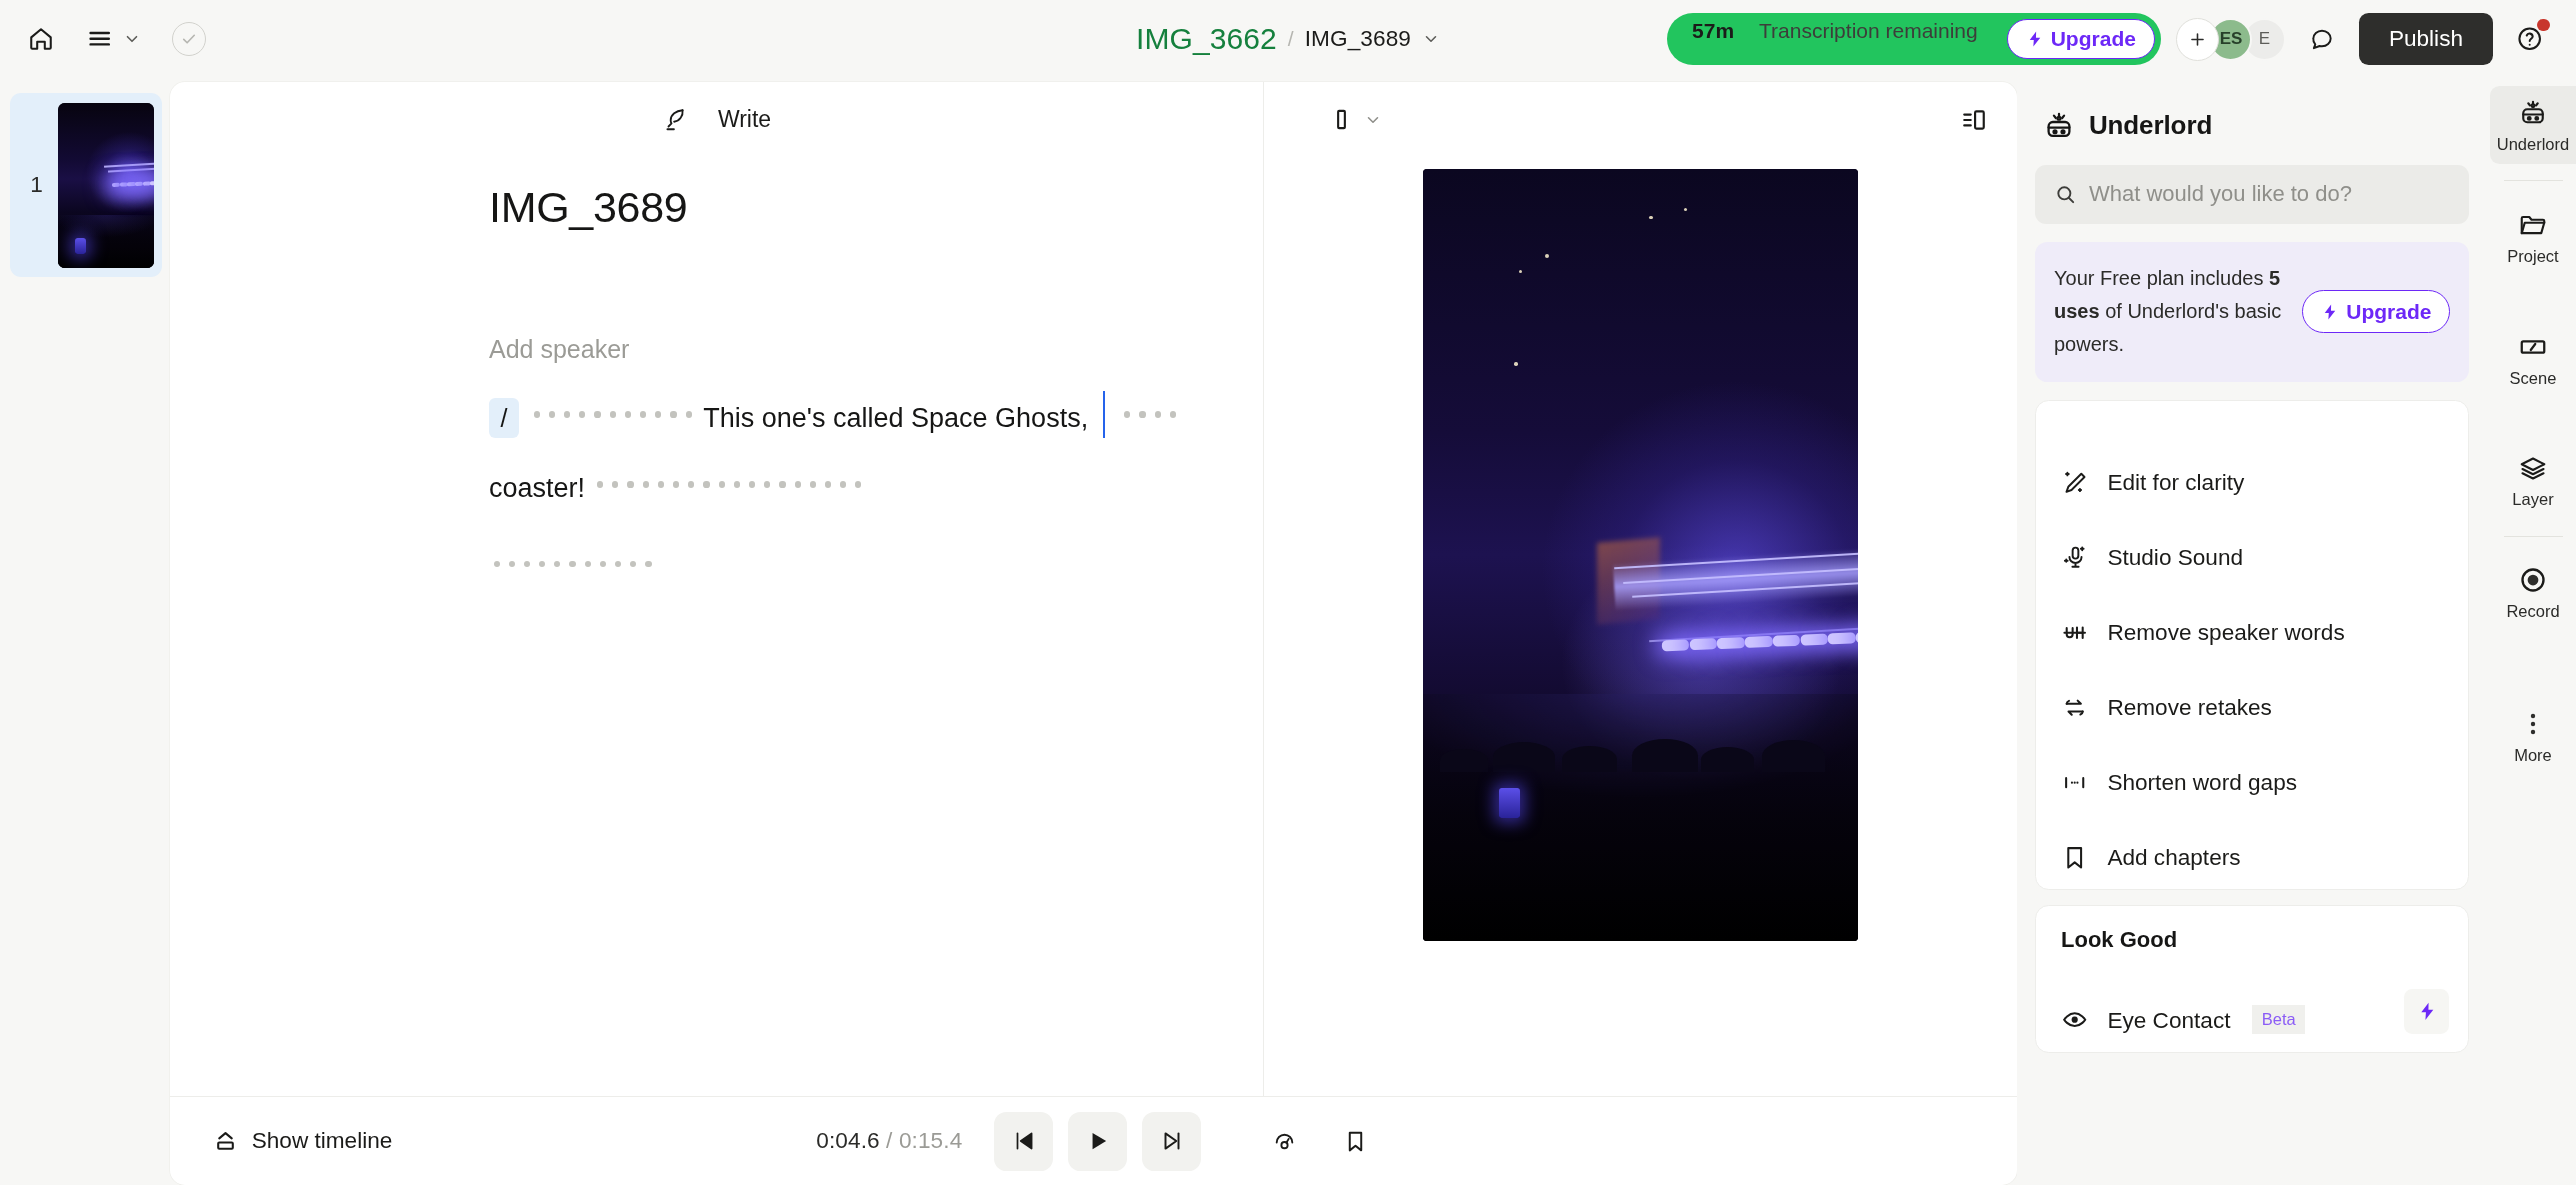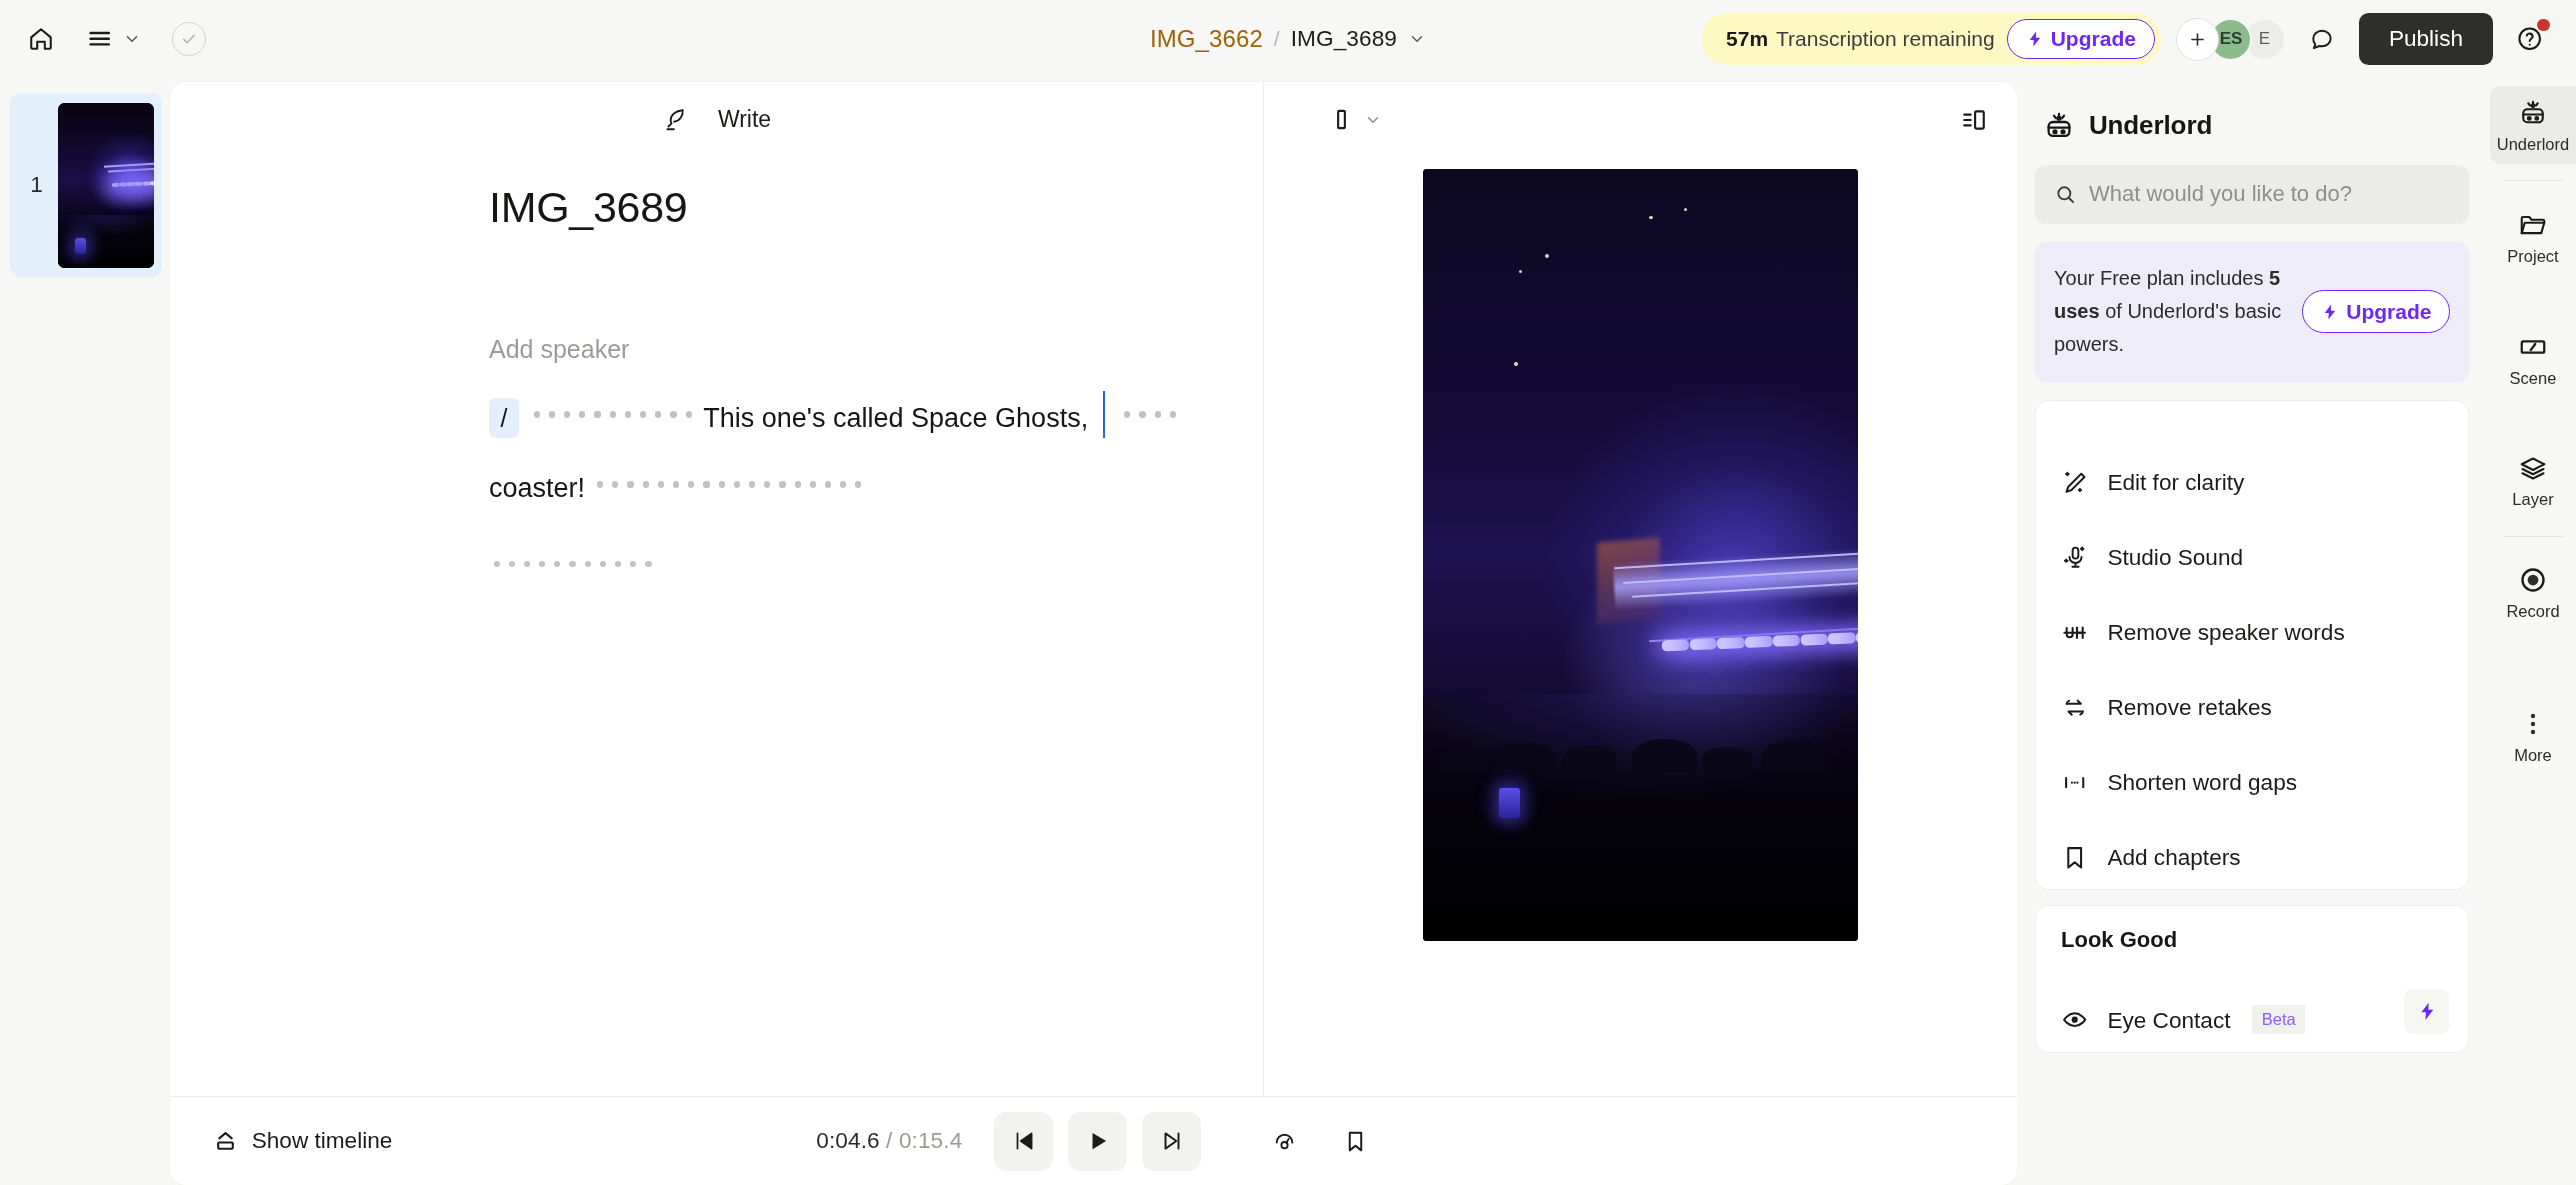--- a/index.html
+++ b/index.html
@@ -32,28 +32,28 @@
     border: 1.7px solid #d2d2cd;
     display: flex; align-items: center; justify-content: center;
     margin-left: 15px; cursor: pointer;
   }
   .hdr-center {
     position: absolute; left: 0; right: 0; top: 0; height: 78px;
     display: flex; align-items: center; justify-content: center;
     pointer-events: none;
   }
   .breadcrumb { display: flex; align-items: center; gap: 11px; pointer-events: auto; }
-  .bc-item { font-size: 24px; color: #a16207; cursor: pointer; letter-spacing: 0.1px; }
+  .bc-item { font-size: 30px; color: #15803d; cursor: pointer; letter-spacing: 0.1px; }
   .bc-current { font-size: 22.6px; color: #1b1b19; cursor: pointer; letter-spacing: 0.1px; }
   .bc-sep { font-size: 21px; color: #b6b6b1; }
 
   .hdr-right { margin-left: auto; display: flex; align-items: center; gap: 15px; position: relative; z-index: 3; }
   .trans-pill {
-    display: flex; align-items: center; gap: 8px;
-    background: #fef9c3; border-radius: 685px;
+    display: flex; align-items: flex-start; gap: 25px;
+    background: #22c55e; border-radius: 685px;
     padding: 6.2px 6.2px 6.2px 25px; height: 52px;
   }
   .trans-time { font-size: 21px; font-weight: bold; color: #1b1b19; }
   .trans-label { font-size: 21px; color: #3d3d3a; margin-right: 4.1px; }
   .upgrade-btn {
     display: flex; align-items: center; gap: 6.9px;
     background: #ffffff; border: 1.7px solid #6d28f7; border-radius: 685px;
     padding: 0 18px; height: 40px; cursor: pointer;
   }
   .upgrade-btn span.lbl { font-size: 21px; font-weight: bold; color: #6d28f7; }

